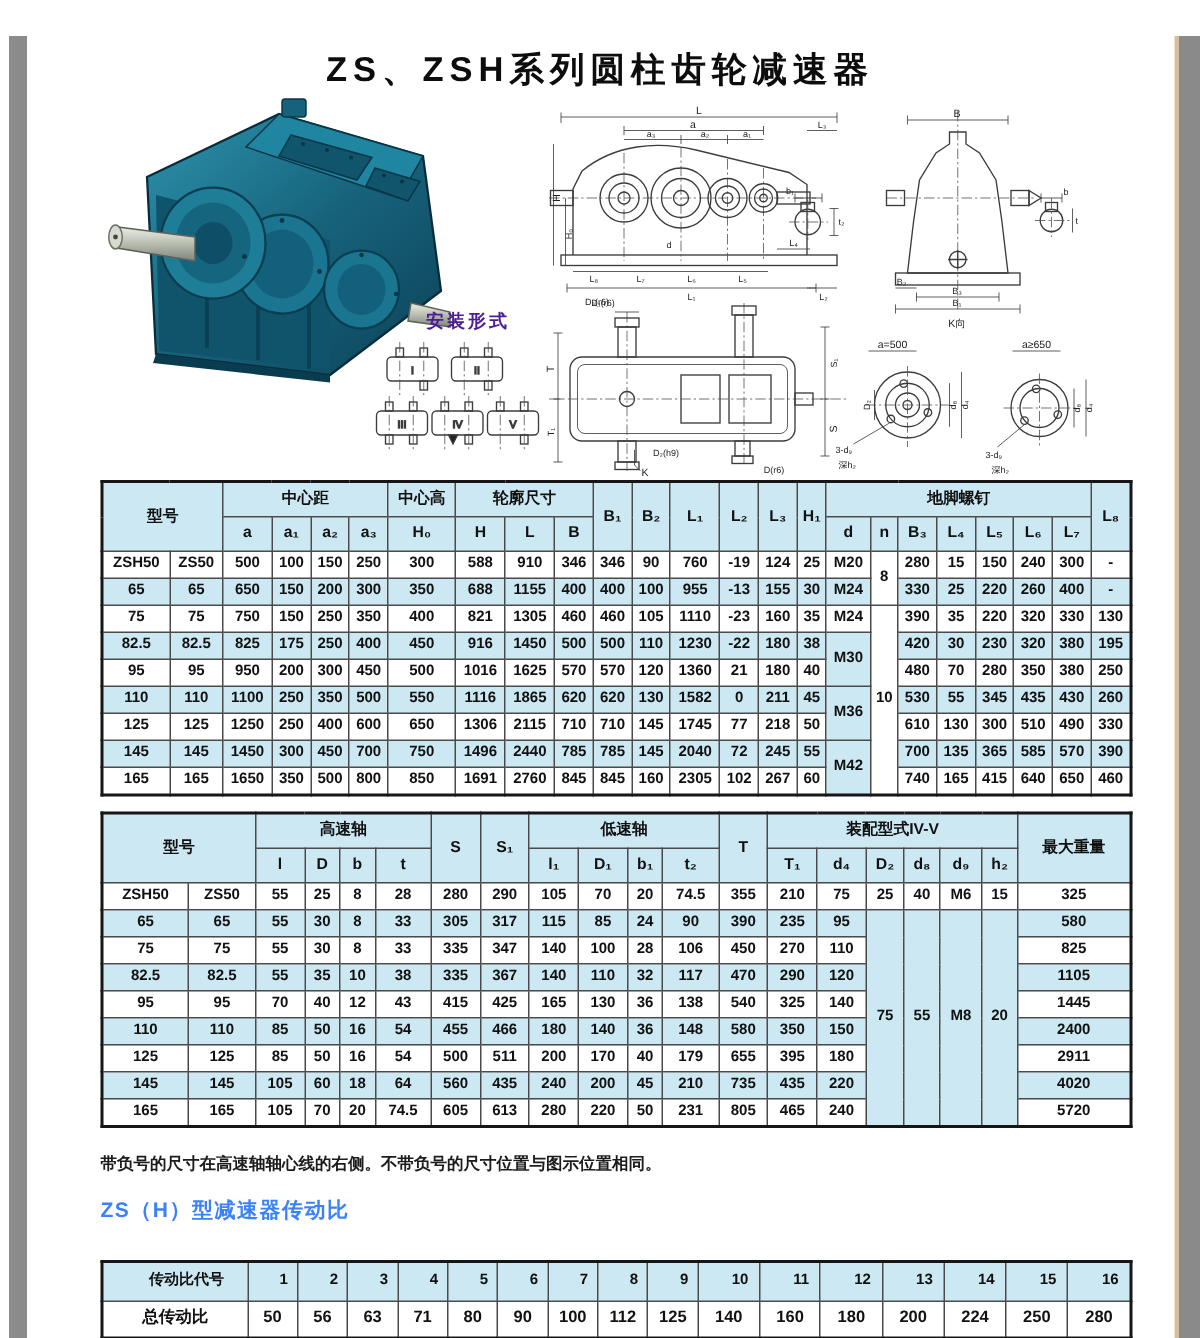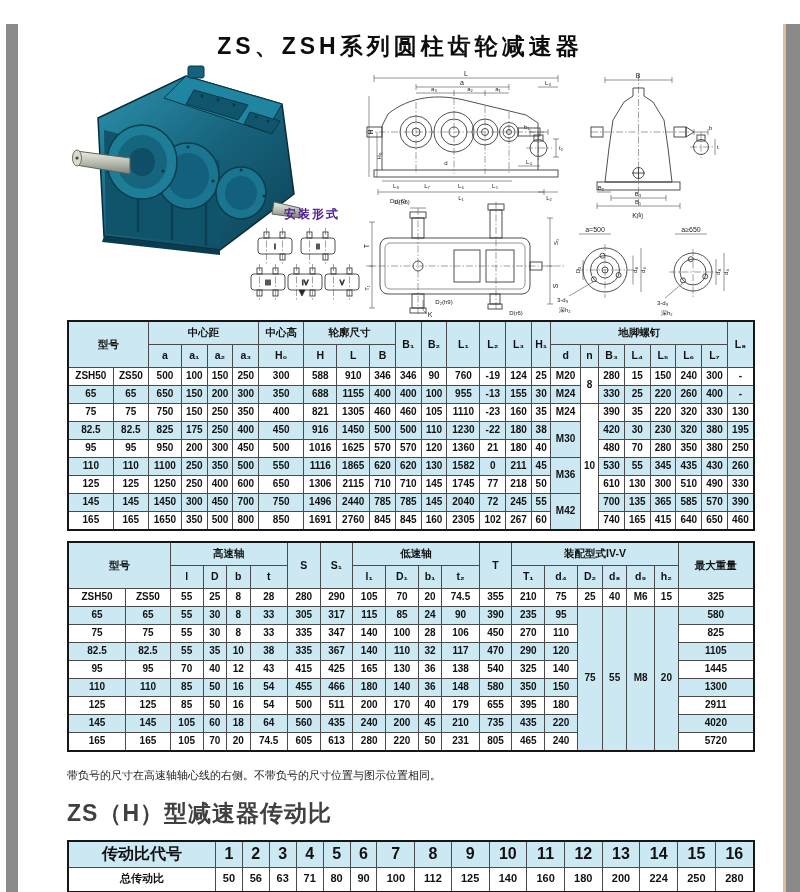--- a/index.html
+++ b/index.html
@@ -14,25 +14,25 @@
   
   .tblwrap{position:absolute;left:67px;width:688px;}
   table.dt{border-collapse:collapse;width:100%;border:2px solid #161616;}
   table.dt th,table.dt td{border:1px solid #4a4a4a;text-align:center;vertical-align:middle;
       padding:0 1px;font-weight:700;font-size:10px;line-height:1.05;color:#111;
       font-family:"Liberation Sans","DejaVu Sans",sans-serif;}
   table.dt th{background:#cce9f3;font-size:10.5px;height:22px;}
   table.dt tbody tr{height:18px;}
   table.dt tbody tr:nth-child(even){background:#cce9f3;}
   table.dt td{background:transparent;}
-  table.ratio th{height:25px;font-size:16px;}
+  table.ratio th{height:25px;font-size:10px;padding-left:16px;}
   table.ratio tbody tr{height:24px;}
   table.ratio td{font-size:11px;}
-  #note{position:absolute;left:67px;top:744px;font-size:11px;font-weight:400;color:#1c1c1c;}
-  #sec2{position:absolute;left:67px;top:774px;font-size:23px;font-weight:700;color:#404040;letter-spacing:1px;}
+  #note{position:absolute;left:67px;top:744px;font-size:11px;font-weight:700;color:#1c1c1c;}
+  #sec2{position:absolute;left:67px;top:774px;font-size:14px;font-weight:700;color:#3b82f6;letter-spacing:1px;}
   #pagenum{position:absolute;left:0;top:881px;width:800px;text-align:center;font-size:12px;color:#333;}
   #install-title{position:absolute;left:284px;top:182px;font-size:12px;font-weight:700;color:#4c1d95;letter-spacing:2px;}
   svg{position:absolute;overflow:visible;}
   svg text{fill:#222;font-family:"Liberation Sans","DejaVu Sans",sans-serif;}
   .ln{stroke:#3c3c3c;stroke-width:.9;fill:none;}
   .thin{stroke:#3c3c3c;stroke-width:.55;fill:none;}
   .cl{stroke:#555;stroke-width:.55;fill:none;stroke-dasharray:7 2 1.5 2;}
   .dim{font-size:7px;}
   .dim6{font-size:6px;}
 </style>
@@ -706,21 +706,21 @@
             <td>54</td>
             <td>455</td>
             <td>466</td>
             <td>180</td>
             <td>140</td>
             <td>36</td>
             <td>148</td>
             <td>580</td>
             <td>350</td>
             <td>150</td>
-            <td>1300</td>
+            <td>2400</td>
           </tr>
           <tr>
             <td>125</td>
             <td>125</td>
             <td>85</td>
             <td>50</td>
             <td>16</td>
             <td>54</td>
             <td>500</td>
             <td>511</td>

